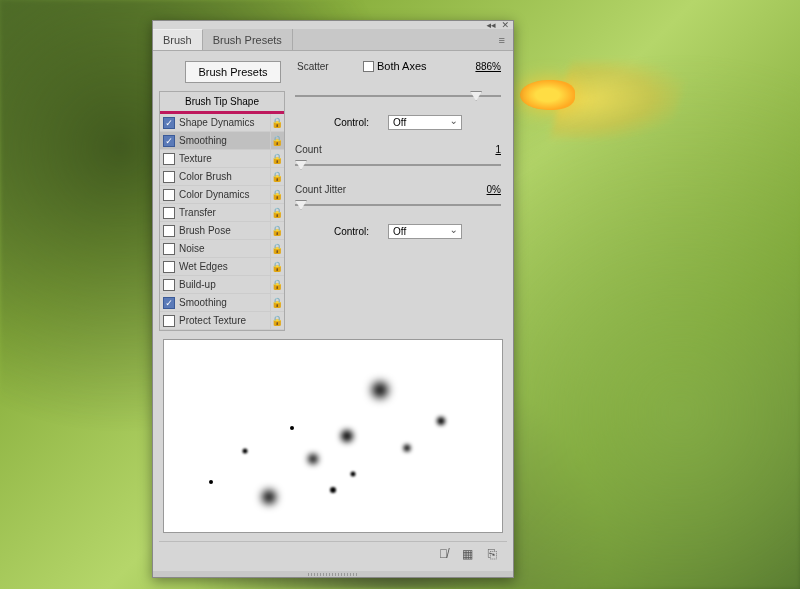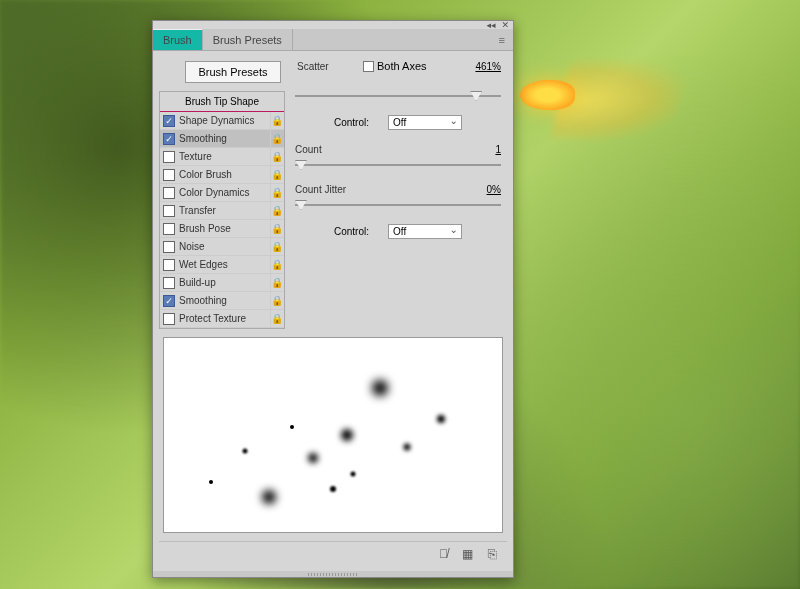--- a/index.html
+++ b/index.html
@@ -6,28 +6,28 @@
 body { width: 800px; height: 589px; overflow: hidden; position: relative; background: linear-gradient(135deg, #5a7a2e 0%, #8ab03e 25%, #b5d66a 50%, #7fa838 75%, #4a6b28 100%); }
 .bg-overlay { position: absolute; inset: 0; background: radial-gradient(circle at 15% 25%, rgba(40,60,20,0.7) 0%, transparent 35%), radial-gradient(circle at 85% 70%, rgba(140,180,80,0.6) 0%, transparent 45%), radial-gradient(circle at 50% 95%, rgba(60,60,60,0.5) 0%, transparent 30%); filter: blur(2px); }
 .fish { position: absolute; top: 50px; right: 120px; width: 160px; height: 100px; pointer-events: none; }
 .fish-body { position: absolute; left: 0; top: 30px; width: 55px; height: 30px; background: radial-gradient(ellipse, #ffdd44 30%, #ffaa22 70%); border-radius: 50% 40% 40% 50%; box-shadow: 0 0 20px rgba(255,200,50,0.8); }
 .fish-tail { position: absolute; left: 40px; top: 10px; width: 120px; height: 80px; background: radial-gradient(ellipse at 20% 50%, rgba(255,220,80,0.7) 0%, rgba(255,180,40,0.3) 50%, transparent 80%); filter: blur(3px); transform: skewX(-15deg); }
 .panel { position: absolute; left: 152px; top: 20px; width: 362px; height: 558px; background: #d6d6d6; border: 1px solid #888; box-shadow: 0 3px 12px rgba(0,0,0,0.4); display: flex; flex-direction: column; }
 .titlebar { height: 8px; background: #d6d6d6; display: flex; justify-content: flex-end; align-items: center; padding: 0 4px; gap: 6px; }
 .titlebar span { font-size: 9px; color: #555; cursor: pointer; }
 .tabs { display: flex; height: 22px; background: #c8c8c8; border-bottom: 1px solid #aaa; align-items: stretch; }
 .tab { padding: 4px 10px; background: #c8c8c8; color: #444; cursor: pointer; border-right: 1px solid #aaa; display: flex; align-items: center; }
-.tab.active { background: #14b8a6; border-top: 1px solid #eee; }
+.tab.active { background: #e5e5e5; border-top: 1px solid #eee; }
 .menu-icon { margin-left: auto; padding: 4px 8px; color: #666; cursor: pointer; display: flex; align-items: center; }
 .content { flex: 1; display: flex; flex-direction: column; padding: 6px; gap: 4px; background: #d6d6d6; overflow: hidden; }
 .top-row { display: flex; gap: 6px; }
 .presets-btn { background: #f5f5f5; border: 1px solid #999; padding: 4px 12px; cursor: pointer; margin: 4px 0 4px 22px; }
 .main-area { display: flex; gap: 4px; flex: 0 0 auto; }
 .sidebar { width: 126px; display: flex; flex-direction: column; border: 1px solid #aaa; background: #d6d6d6; }
-.sidebar-header { padding: 4px; text-align: center; border-bottom: 1px solid #be185d; background: #d6d6d6; font-size: 10px; }
+.sidebar-header { padding: 4px; text-align: center; border-bottom: 3px solid #be185d; background: #d6d6d6; font-size: 10px; }
 .sidebar-item { display: flex; align-items: center; height: 18px; border-bottom: 1px solid #ccc; background: #d6d6d6; cursor: pointer; padding-left: 3px; }
 .sidebar-item.selected { background: #c0c0c0; }
 .sidebar-item .chk { width: 12px; height: 12px; border: 1px solid #666; margin-right: 4px; background: #fff; display: inline-flex; align-items: center; justify-content: center; font-size: 9px; color: #fff; }
 .sidebar-item .chk.checked { background: #5a7ab8; border-color: #3a5a98; }
 .sidebar-item .label { flex: 1; font-size: 10px; color: #333; }
 .sidebar-item .lock { width: 14px; text-align: center; color: #888; font-size: 10px; border-left: 1px solid #ccc; height: 100%; display: flex; align-items: center; justify-content: center; }
 .controls { flex: 1; padding: 0 6px; display: flex; flex-direction: column; gap: 2px; }
 .ctrl-row { display: flex; align-items: center; height: 18px; gap: 6px; }
 .ctrl-label { font-size: 10px; color: #333; width: 60px; }
 .ctrl-check { display: flex; align-items: center; gap: 3px; font-size: 10px; }
@@ -71,21 +71,21 @@
       <div style="width:126px;display:flex;justify-content:center;">
         <button class="presets-btn">Brush Presets</button>
       </div>
       <div class="controls" style="flex:1;">
         <div class="ctrl-row">
           <span class="ctrl-label">Scatter</span>
           <span class="ctrl-check">
               <span class="box"></span>
               <span>Both Axes</span>
             </span>
-          <span class="ctrl-value">461%</span>
+          <span class="ctrl-value">886%</span>
         </div>
       </div>
     </div>
 
     <div class="main-area">
       <div class="sidebar">
         <div class="sidebar-header">Brush Tip Shape</div>
         <div id="sidebar-items">
             <div class="sidebar-item">
               <span class="chk checked">✓</span>

